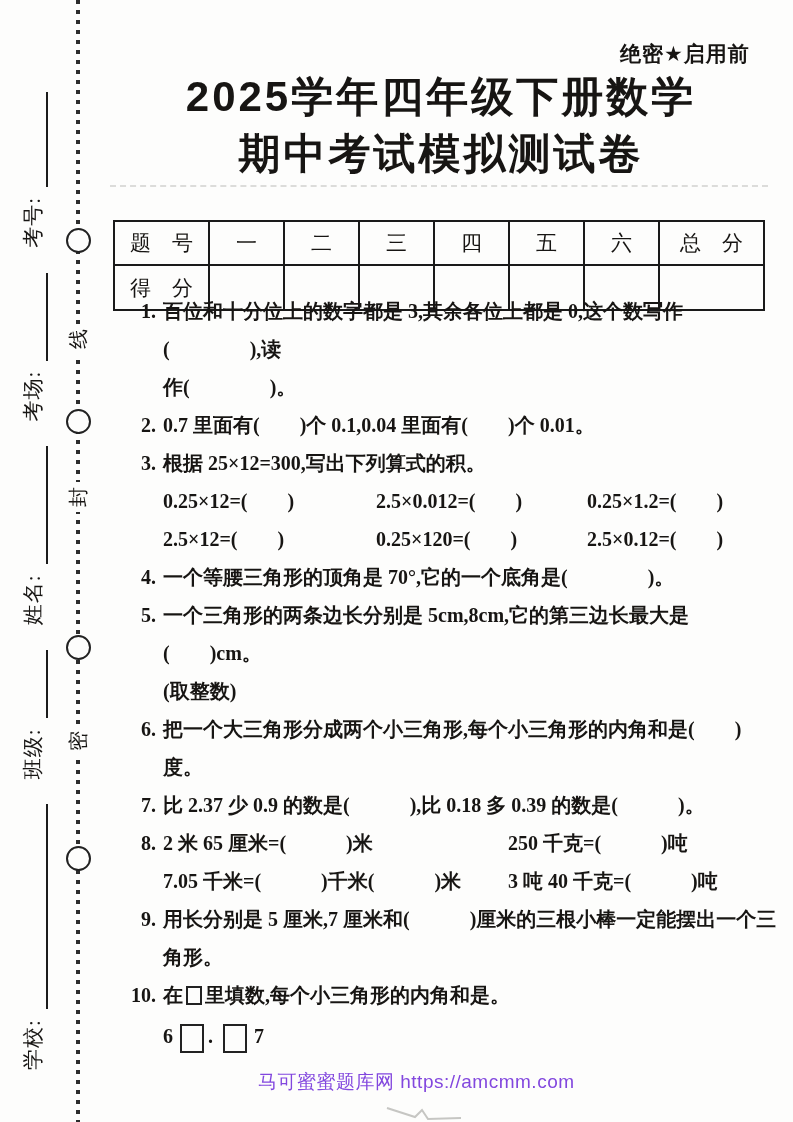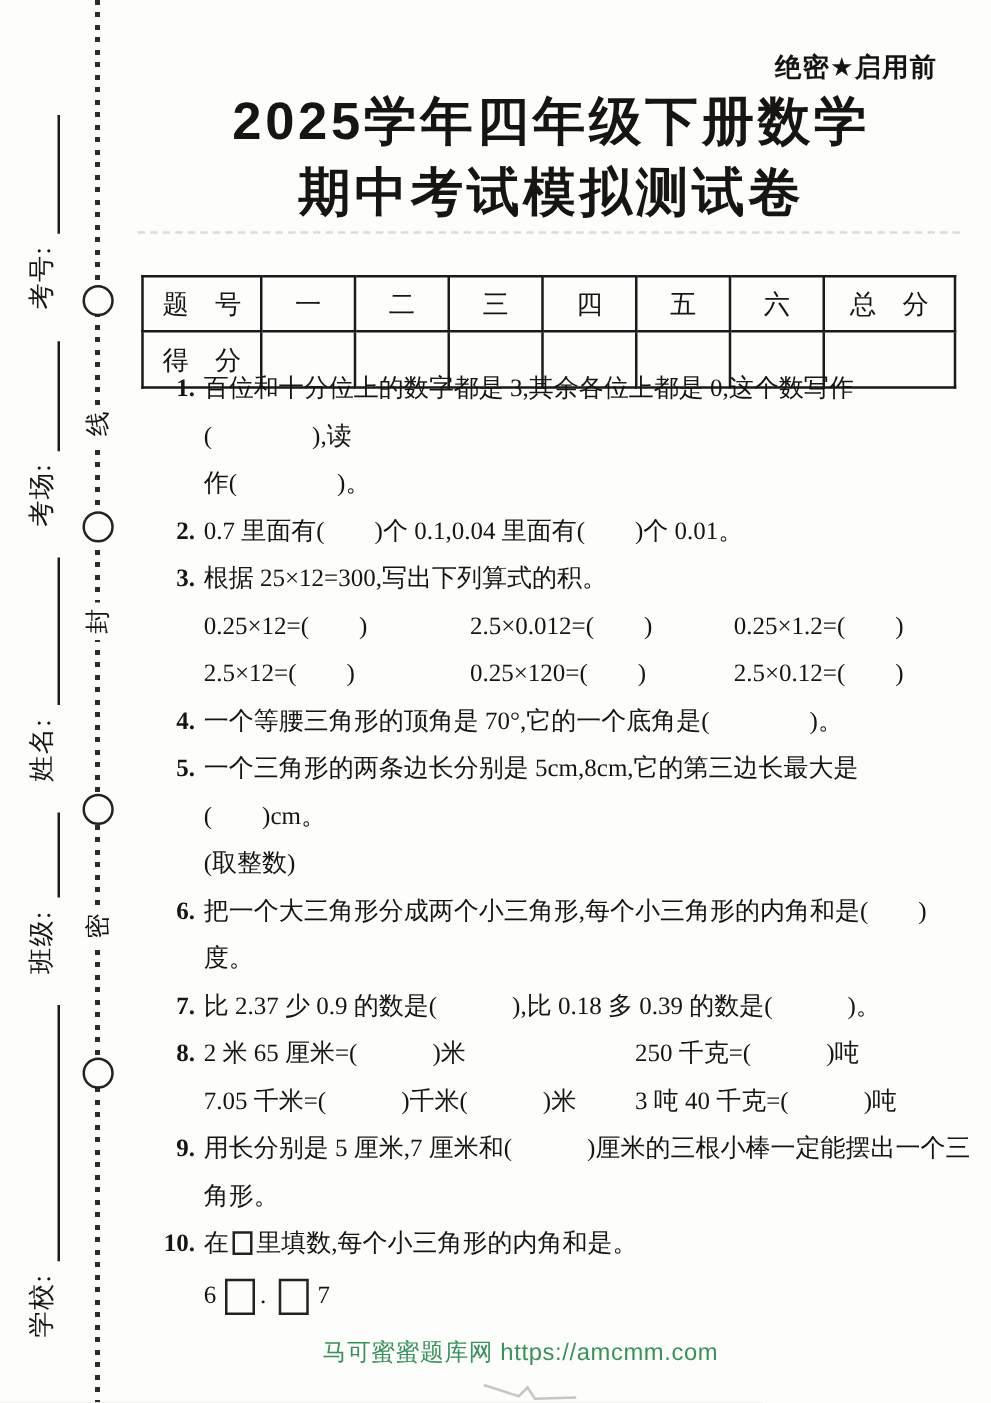--- a/index.html
+++ b/index.html
@@ -73,40 +73,40 @@
     position:absolute; left:105px; top:292px; width:674px;
     font-size:20px; line-height:38px;
   }
   .sec-head { line-height:40px; }
   .sec-head .hd {
     font-family:"Liberation Sans","DejaVu Sans",sans-serif;
     font-weight:bold; font-size:21px;
   }
   .q { display:flex; align-items:flex-start; }
   .qnum { flex:0 0 58px; text-align:right; padding-right:7px; font-weight:bold; }
-  .qbody { flex:1; }
+  .qbody { flex:1;font-weight:bold; }
   .expr-grid { display:grid; grid-template-columns:213px 211px 1fr; }
   .unit-grid-1, .unit-grid-2 { display:grid; grid-template-columns:345px 1fr; }
   .inline-box {
     display:inline-block; width:16px; height:19px;
     border:2px solid #222; vertical-align:-3px; margin:0 3px;
   }
   .box-row { margin:4px 0 2px; height:36px; line-height:36px; }
   .digit-box {
     display:inline-block; width:24px; height:29px;
     border:2px solid #222; vertical-align:middle; margin:0 2px 0 7px;
   }
   .digit-box + .dot { margin-left:2px; }
   .box-row .dot { display:inline-block; width:8px; }
 
   
   .watermark {
     position:absolute; left:258px; top:1069px; z-index:4; white-space:nowrap;
     font-family:"Liberation Sans","DejaVu Sans",sans-serif;
-    font-size:19px; color:#15803d; opacity:.85; letter-spacing:.5px;
+    font-size:19px; color:#6d28d9; opacity:.85; letter-spacing:.5px;
   }
   .stray { position:absolute; left:385px; top:1105px; z-index:3; }
 </style>
 </head>
 <body>
 
 <div class="paper">
 
   <div class="side-labels">
     <div class="side-rotated">

